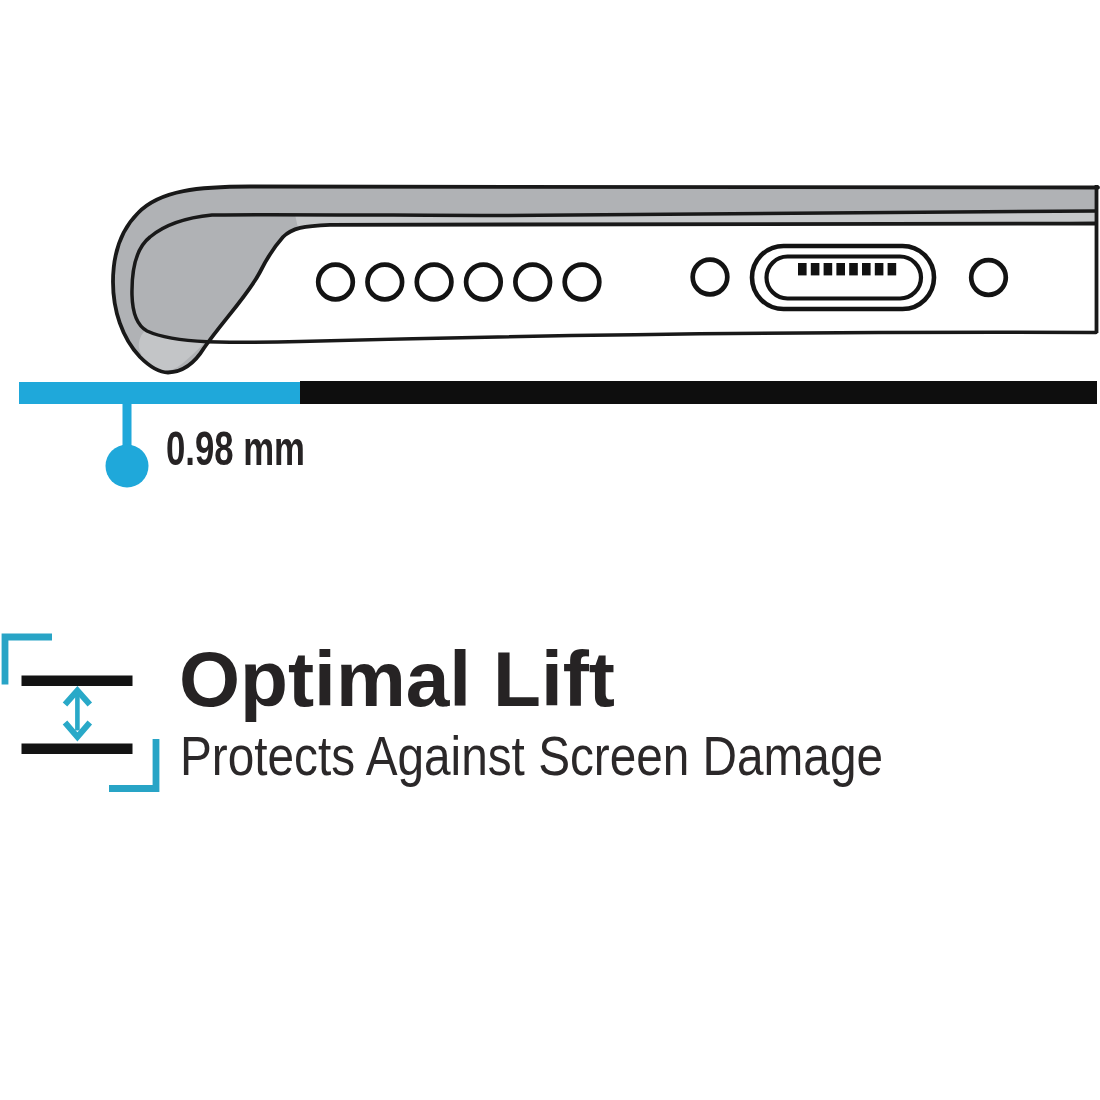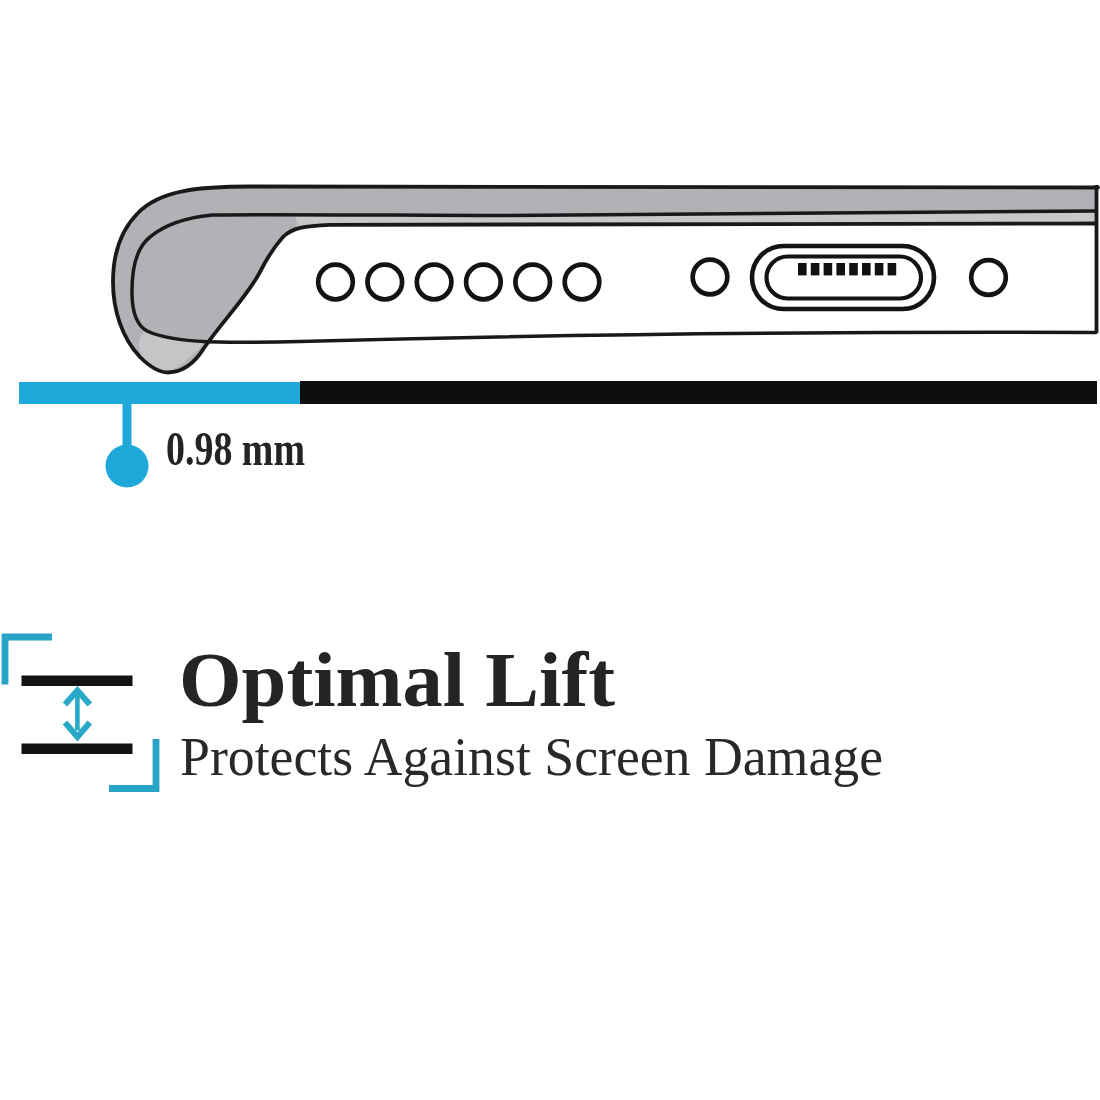--- a/index.html
+++ b/index.html
@@ -1,16 +1,16 @@
 <!DOCTYPE html>
 <html><head>
 <meta charset="utf-8">
 <style>
 html,body{margin:0;padding:0;width:1100px;height:1100px;background:#ffffff;font-family:"Liberation Sans",sans-serif;overflow:hidden;}
-#c{position:relative;width:1040px;height:1100px;font-family:Liberation Serif, serif;}
+#c{position:relative;width:1040px;height:1100px;}
 svg{position:absolute;left:0;top:0;display:block;}
 </style>
 </head>
 <body>
 <div id="c">
 <svg width="1100" height="1100" viewBox="0 0 1100 1100">
 
   <path id="g1" fill="#b0b2b5" d="M 1098 187.5 L 250 186.5
       C 200 186.5, 160 190, 138 213
       C 120 231, 113 255, 113 282

